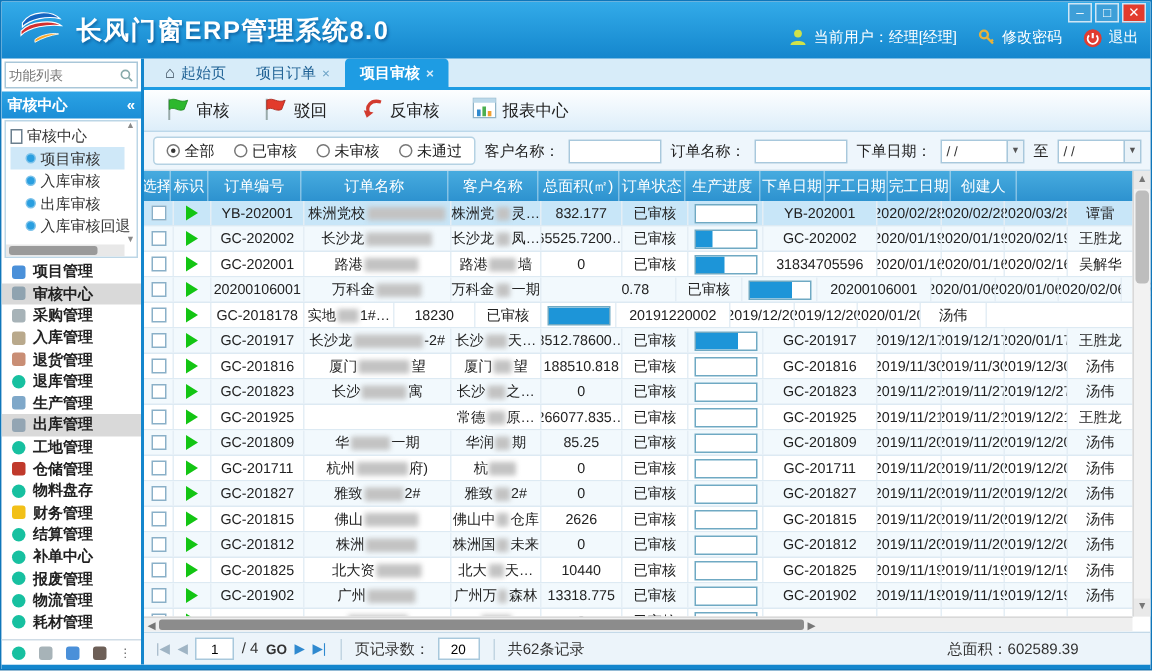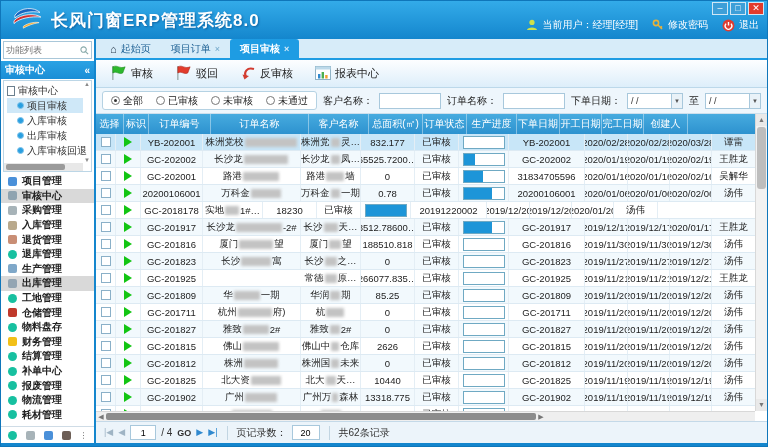--- a/index.html
+++ b/index.html
@@ -357,21 +357,21 @@
         <span>至</span>
         <div class="dateinput">
             <span class="dtxt">/  /</span>
             <span class="darr">▼</span>
           </div>
 
       </div>
 
       <div class="grid">
         <div class="ghead" id="ghead">
-            <div class="hcell" style="width: 28px;">选择</div>
+            <div class="hcell" style="width: 18px;">选择</div>
             <div class="hcell" style="width: 25px;">标识</div>
             <div class="hcell" style="width: 62px;">订单编号</div>
             <div class="hcell" style="width: 98px;">订单名称</div>
             <div class="hcell" style="width: 60px;">客户名称</div>
             <div class="hcell" style="width: 54px;">总面积(㎡)</div>
             <div class="hcell" style="width: 44px;">订单状态</div>
             <div class="hcell" style="width: 50px;">生产进度</div>
             <div class="hcell" style="width: 43px;">下单日期</div>
             <div class="hcell" style="width: 42px;">开工日期</div>
             <div class="hcell" style="width: 42px;">完工日期</div>
@@ -450,21 +450,21 @@
             <div class="trow alt">
               <div class="cell" style="width: 20px;">
                 <span class="cb"></span>
               </div>
               <div class="cell" style="width: 25px;">
                 <span class="flag"></span>
               </div>
               <div class="cell" style="width: 62px;">20200106001</div>
               <div class="cell" style="width: 98px;">万科金<span class="bblur" style="width: 30px;"></span></div>
               <div class="cell" style="width: 60px;">万科金<span class="bblur" style="width: 10px;"></span>一期</div>
-              <div class="cell" style="width: 54px;">0.78</div>
+              <div class="cell" style="width: 54px; margin-left: 36px;">0.78</div>
               <div class="cell" style="width: 44px;">已审核</div>
               <div class="cell" style="width: 50px;">
                 <span class="pbar">
                   <span class="pfill" style="width: 72%; display: block;"></span>
                 </span>
               </div>
               <div class="cell" style="width: 76px;">20200106001</div>
               <div class="cell" style="width: 43px;">2020/01/06</div>
               <div class="cell" style="width: 42px;">2020/01/06</div>
               <div class="cell" style="width: 42px;">2020/02/06</div>
@@ -793,18 +793,19 @@
         <input class="pg-input" value="1" style="">
         <span>/ 4</span>
         <span class="pg-go">GO</span>
         <span class="pg-ico">▶</span>
         <span class="pg-ico">▶|</span>
         <span class="pg-sep"></span>
         <span>页记录数：</span>
         <input class="pg-input" style="width: 28px;" value="20">
         <span class="pg-sep"></span>
         <span>共62条记录</span>
+        <span class="pg-total">总面积：602589.39</span>
       </div>
     </div>
   </div>
 
   <div class="bstrip"></div>
 </div>
 
 </body></html>

